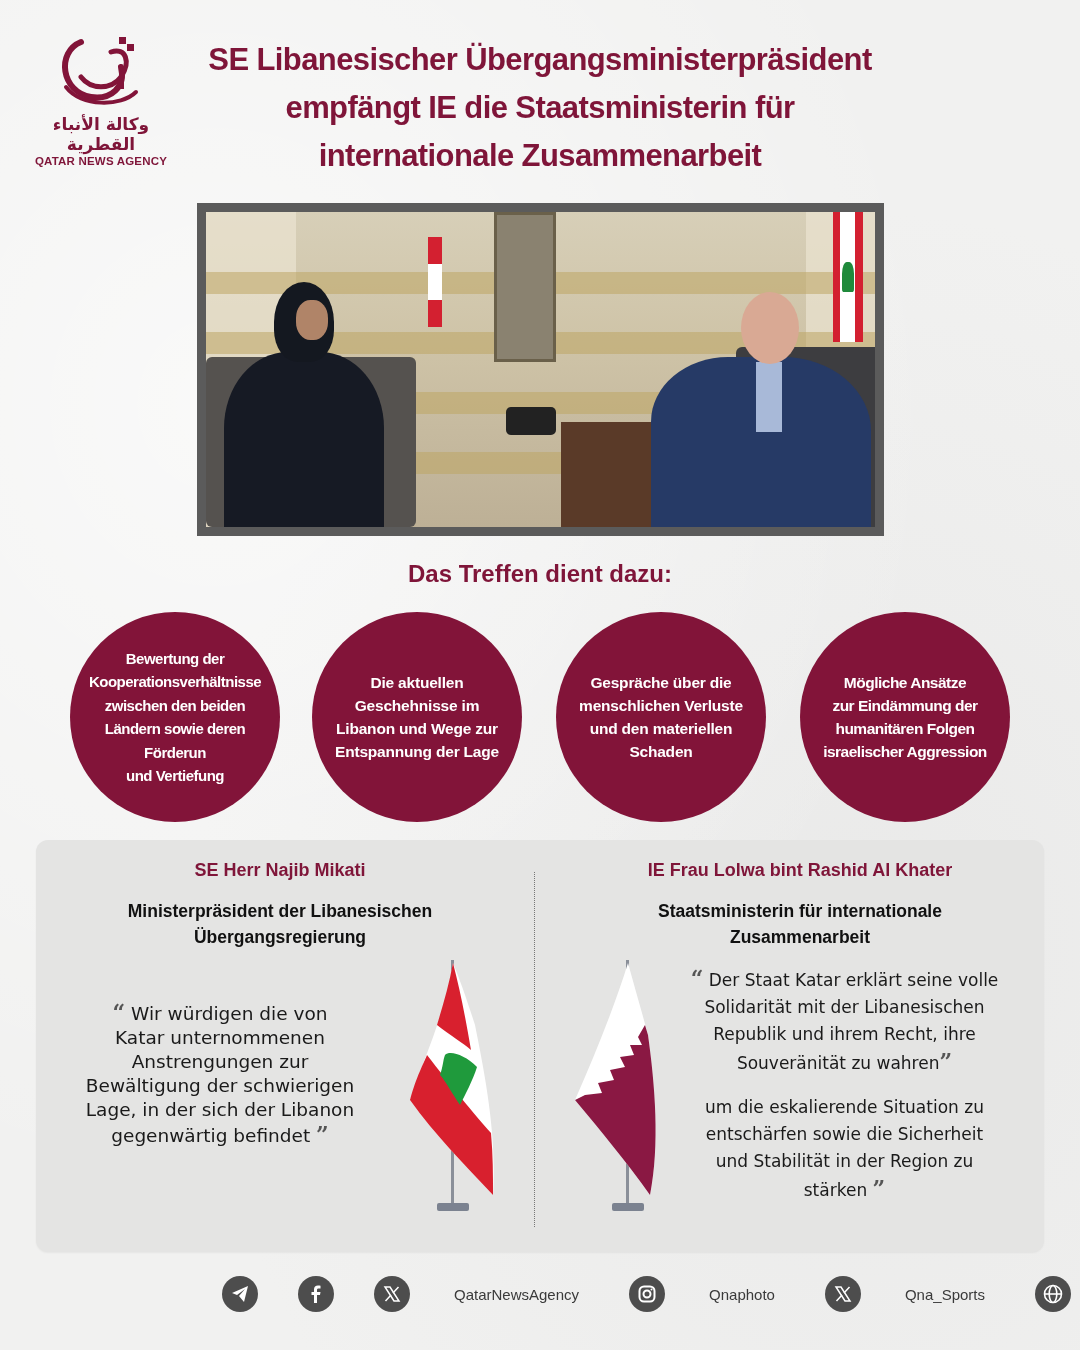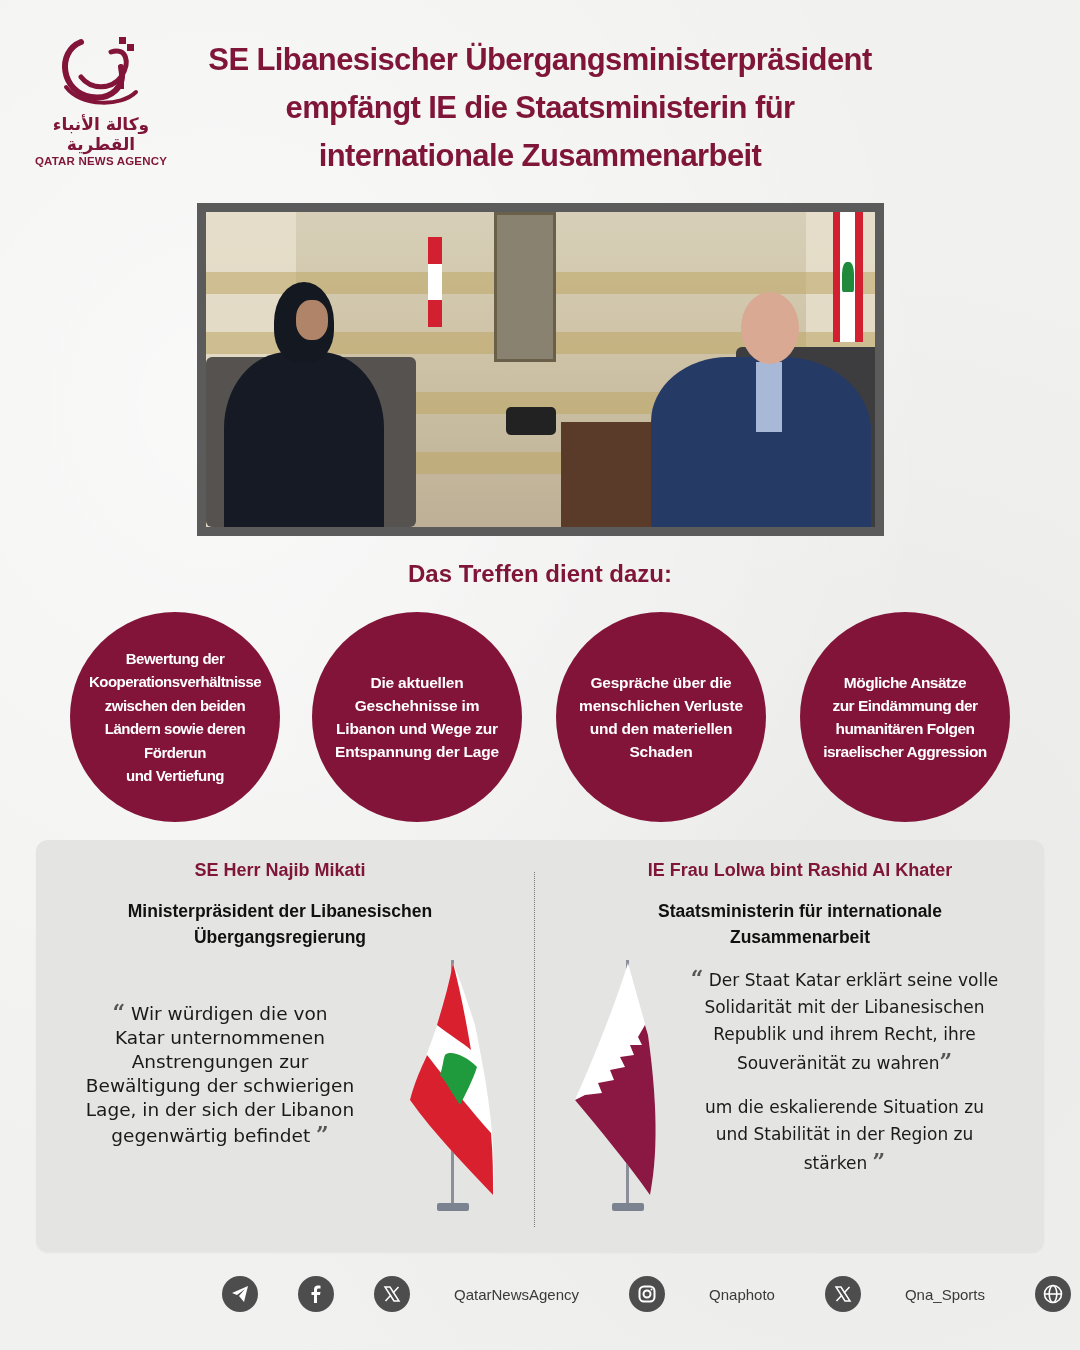--- a/index.html
+++ b/index.html
@@ -237,20 +237,21 @@
 
 <div class="quote small" style="left:672px;width:345px;top:965px;">
   <div><span class="qmark">“</span> <span>Der Staat Katar erklärt seine volle</span></div>
   <div>Solidarität mit der Libanesischen</div>
   <div>Republik und ihrem Recht, ihre</div>
   <div><span>Souveränität zu wahren</span><span class="qmark">”</span></div>
 </div>
 
 <div class="quote small" style="left:672px;width:345px;top:1094px;">
   <div>um die eskalierende Situation zu</div>
+  <div>entschärfen sowie die Sicherheit</div>
   <div>und Stabilität in der Region zu</div>
   <div><span>stärken</span> <span class="qmark">”</span></div>
 </div>
 
 <div class="footer">
   <a class="soc-icon">
     <svg width="20" height="20" viewBox="0 0 20 20">
         <path d="M2 9 L18 2 L14 18 L9 12 L15 5 L7 11 Z" fill="#fff"></path>
       </svg>
   </a>

